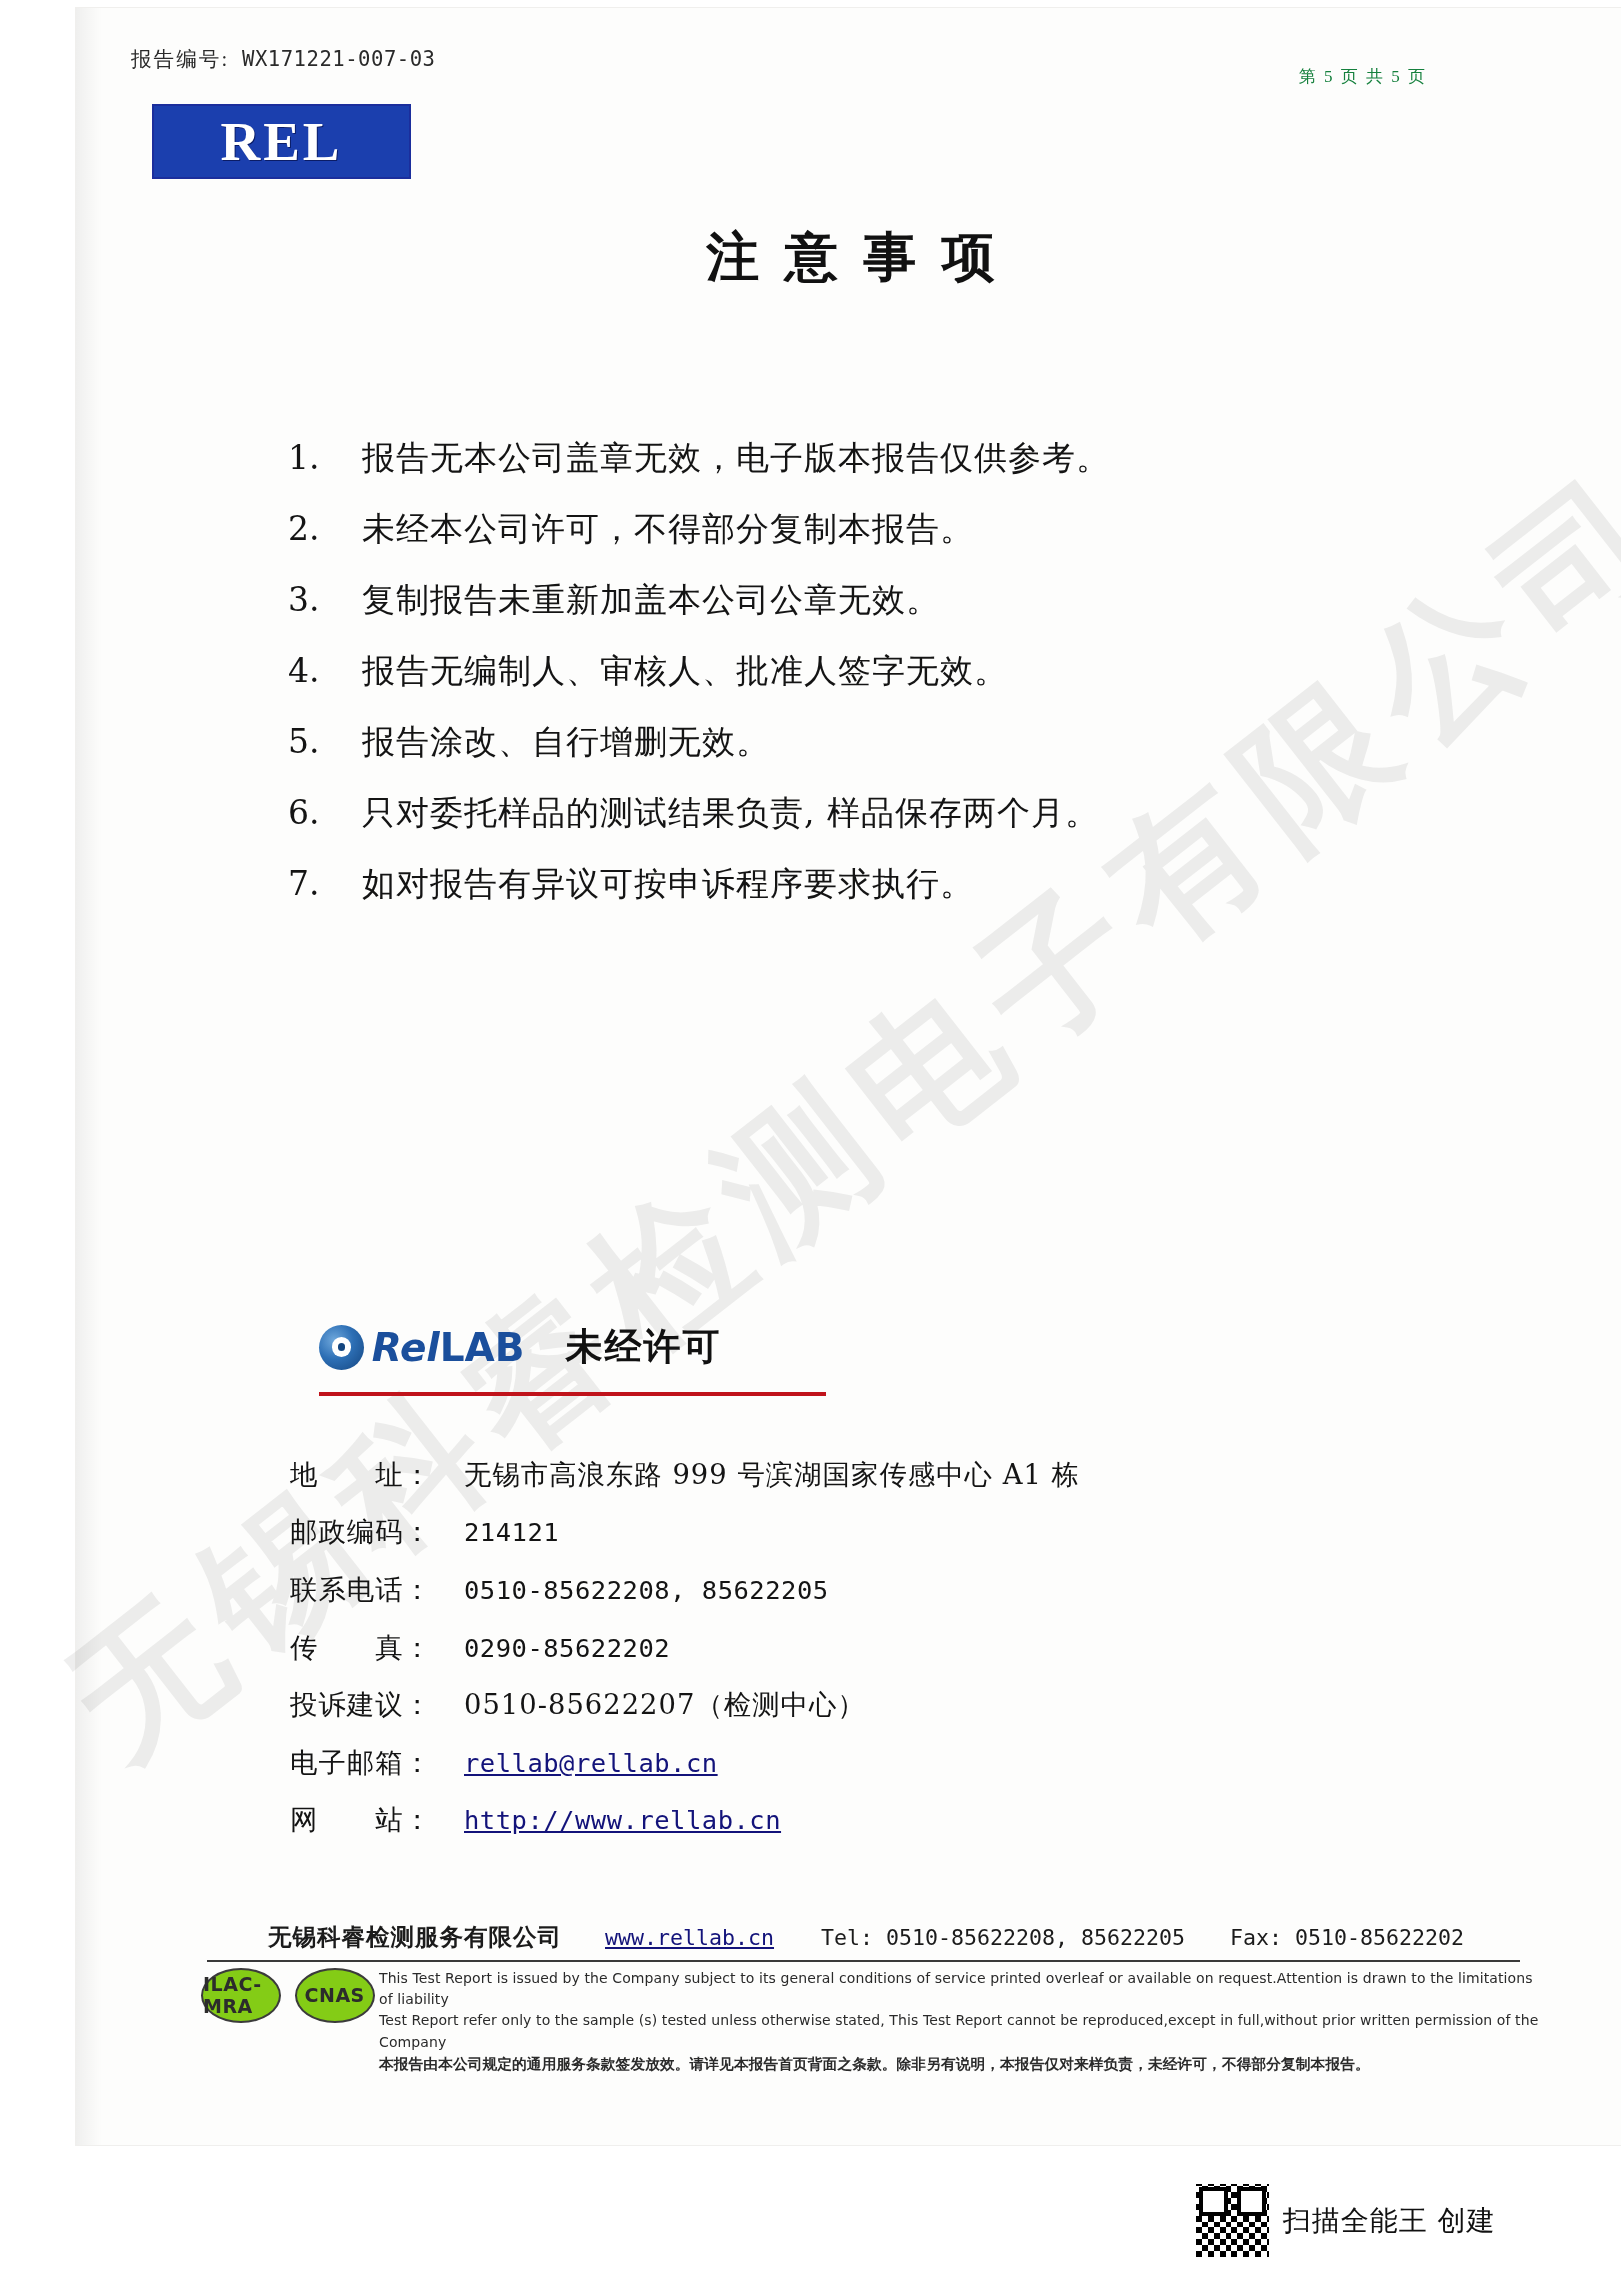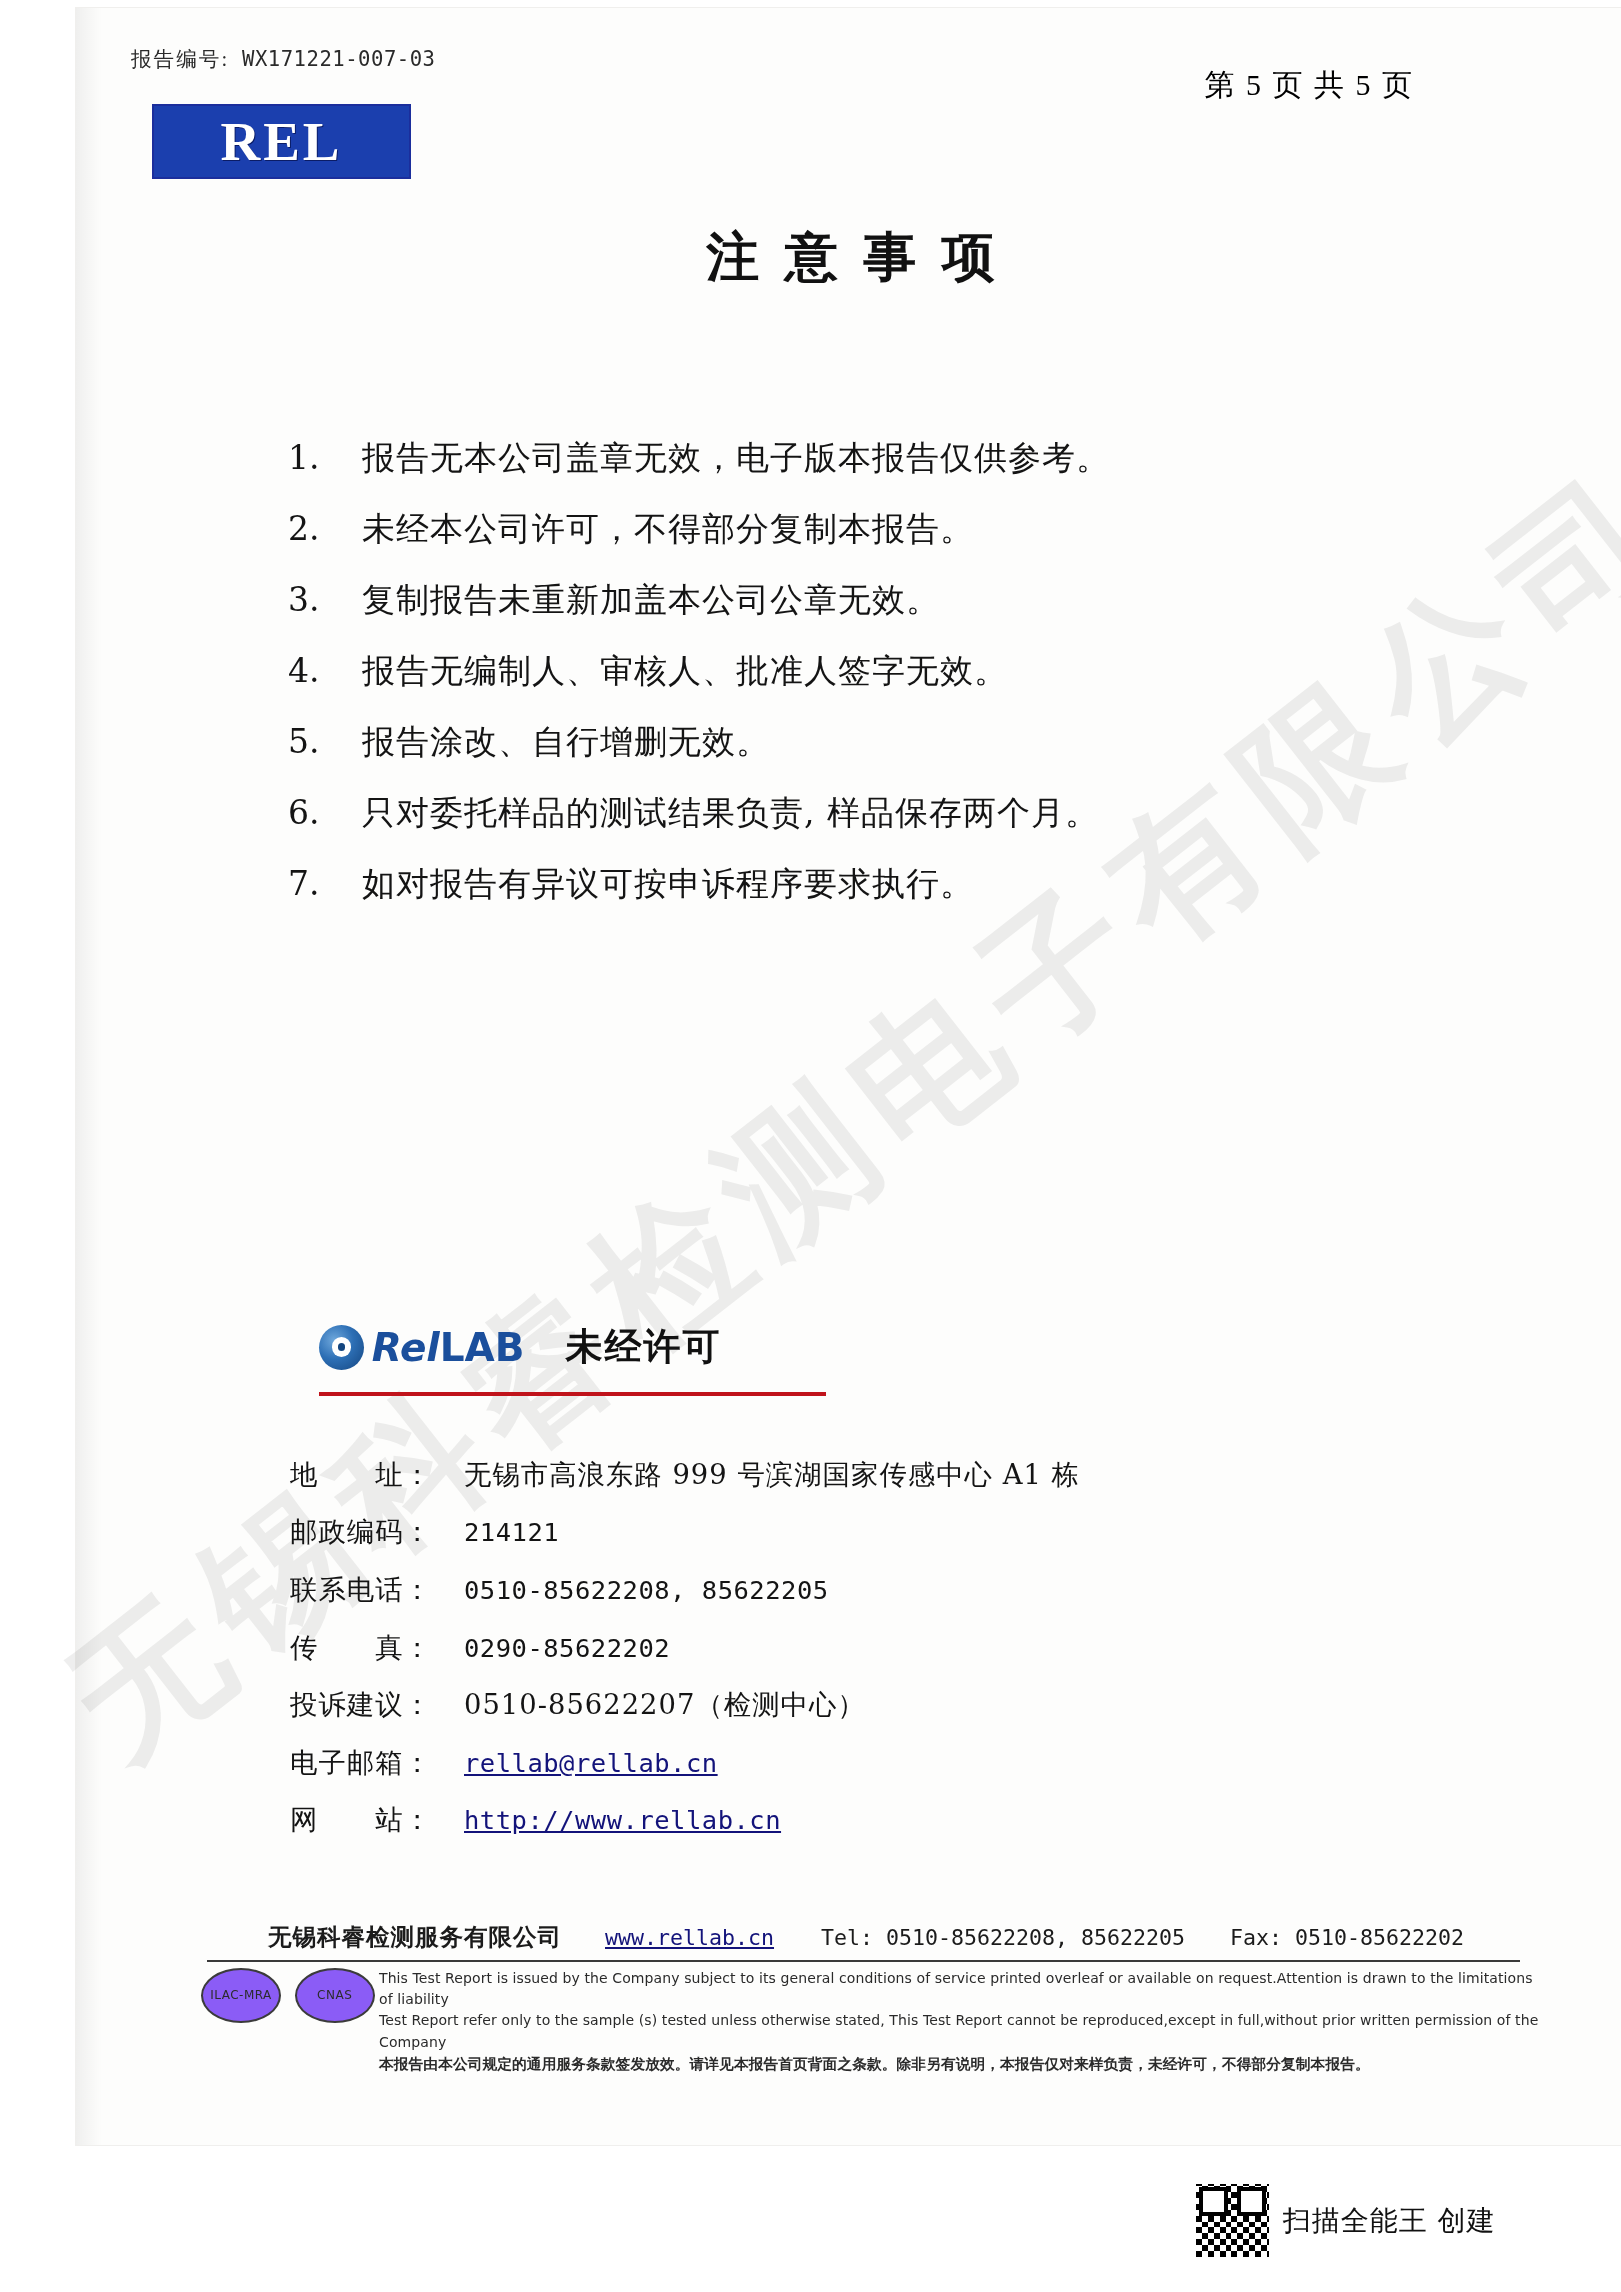--- a/index.html
+++ b/index.html
@@ -45,25 +45,25 @@
     letter-spacing: 0.5px;
     color: #2a2a2a;
     white-space: nowrap;
   }
   .report-no .label {
     font-family: "Liberation Serif", serif;
     letter-spacing: 2px;
   }
   .page-count {
     position: absolute;
-    right: 211px;
+    right: 198px;
     top: 57px;
-    font-size: 30px;
+    font-size: 17px;
     letter-spacing: 2px;
-    color: #000000;
+    color: #15803d;
     white-space: nowrap;
   }
 
   
   .rel-logo {
     position: absolute;
     left: 76px;
     top: 96px;
     width: 255px;
     height: 71px;
@@ -275,25 +275,25 @@
   }
   .acc-oval {
     width: 76px;
     height: 51px;
     border-radius: 50%;
     border: 2px solid #3b3b3b;
     display: flex;
     align-items: center;
     justify-content: center;
     font-family: "DejaVu Sans", sans-serif;
-    font-size: 12px;
-    font-weight: normal;
+    font-size: 19px;
+    font-weight: bold;
     color: #2c2c2c;
     letter-spacing: 0.5px;
-    background: #8b5cf6;
+    background: #84cc16;
   }
   .acc-oval.second { border-width: 2.9px; }
 
   .fineprint {
     position: absolute;
     left: 280px;
     top: 1960px;
     width: 1166px;
     font-family: "DejaVu Sans", sans-serif;
     font-size: 14px;

